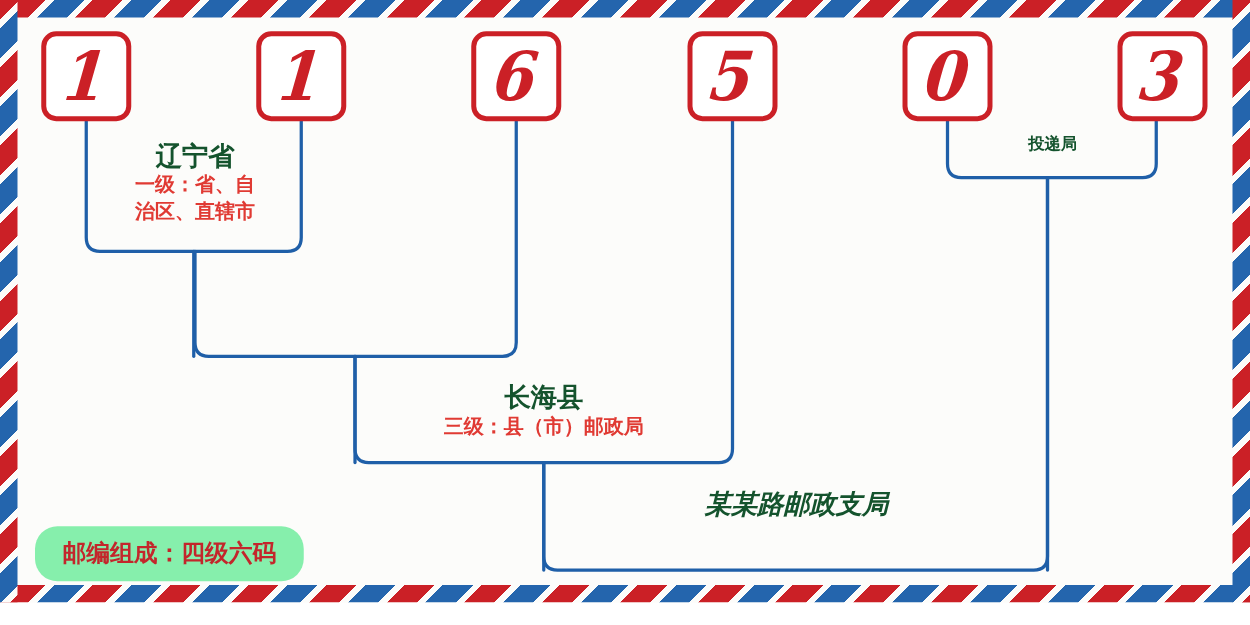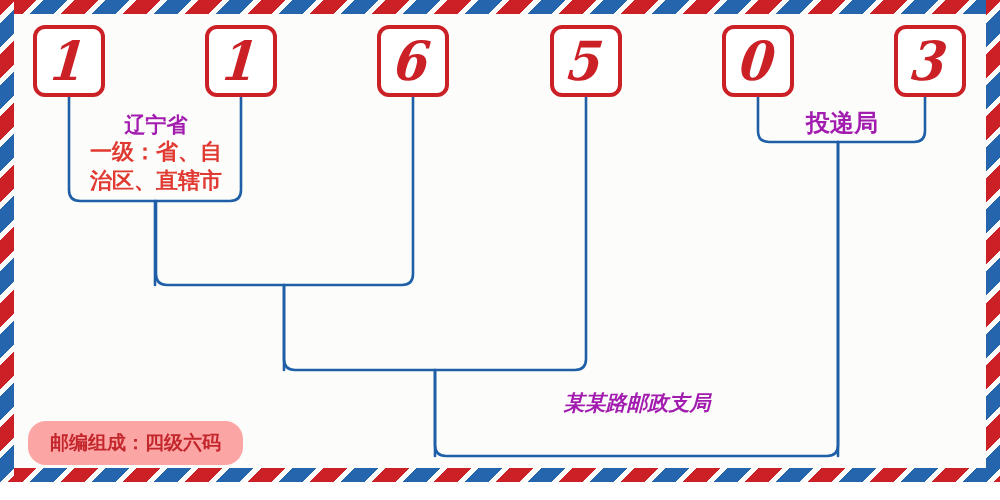--- a/index.html
+++ b/index.html
@@ -76,40 +76,40 @@
 
   
   #wires{position:absolute;left:0;top:0;width:1000px;height:500px;pointer-events:none;}
 
   
   .label-group{position:absolute;text-align:center;}
   .label-title{
     font-family:"DejaVu Serif","Liberation Serif",serif;
     font-weight:700;
     font-size:21px;
-    color:#a21caf;
+    color:#14532d;
     line-height:1.25;
     white-space:nowrap;
   }
   .label-sub{
     font-family:"DejaVu Sans","Liberation Sans",sans-serif;
     font-weight:700;
-    font-size:22px;
+    font-size:16px;
     color:#e03a33;
     line-height:1.3;
     white-space:nowrap;
   }
-  .label-title.small{font-size:24px;}
+  .label-title.small{font-size:13px;}
 
   
   #badge{
     position:absolute;left:28px;top:421px;
     padding:9px 22px;
     border-radius:18px;
-    background:#fca5a5;
+    background:#86efac;
     font-family:"DejaVu Serif","Liberation Serif",serif;
     font-weight:700;
     font-size:19px;
     color:#c3262b;
     white-space:nowrap;
   }
 </style>
 </head>
 <body>
 
@@ -171,20 +171,22 @@
   </div>
 
   <div class="label-group" style="left:75px;top:112px;width:162px;">
     <div class="label-title">辽宁省</div>
     <div class="label-sub">一级：省、自</div>
     <div class="label-sub">治区、直辖市</div>
   </div>
 
 
   <div class="label-group" style="left:292px;top:305px;width:286px;">
+    <div class="label-title">长海县</div>
+    <div class="label-sub">三级：县（市）邮政局</div>
   </div>
 
   <div class="label-group" style="left:444px;top:390px;width:386px;font-style:italic;">
     <div class="label-title">某某路邮政支局</div>
   </div>
 
   <div class="label-group" style="left:766px;top:108px;width:152px;">
     <div class="label-title small">投递局</div>
   </div>
 

